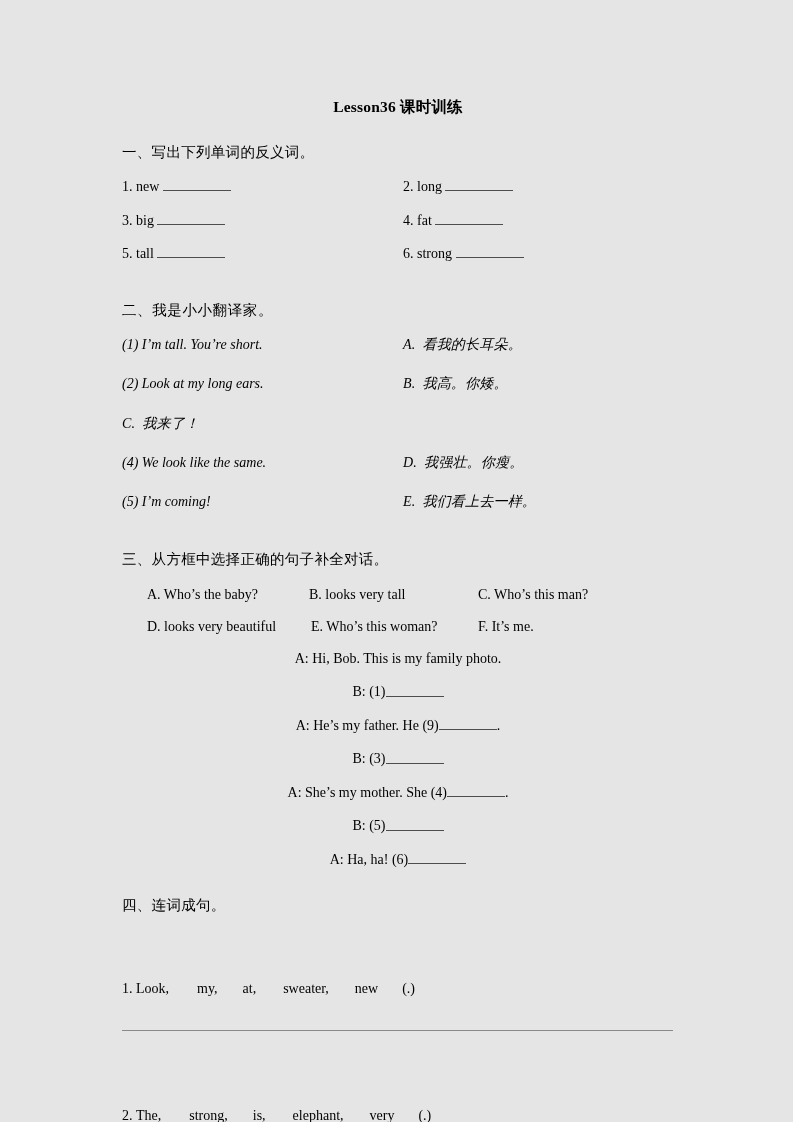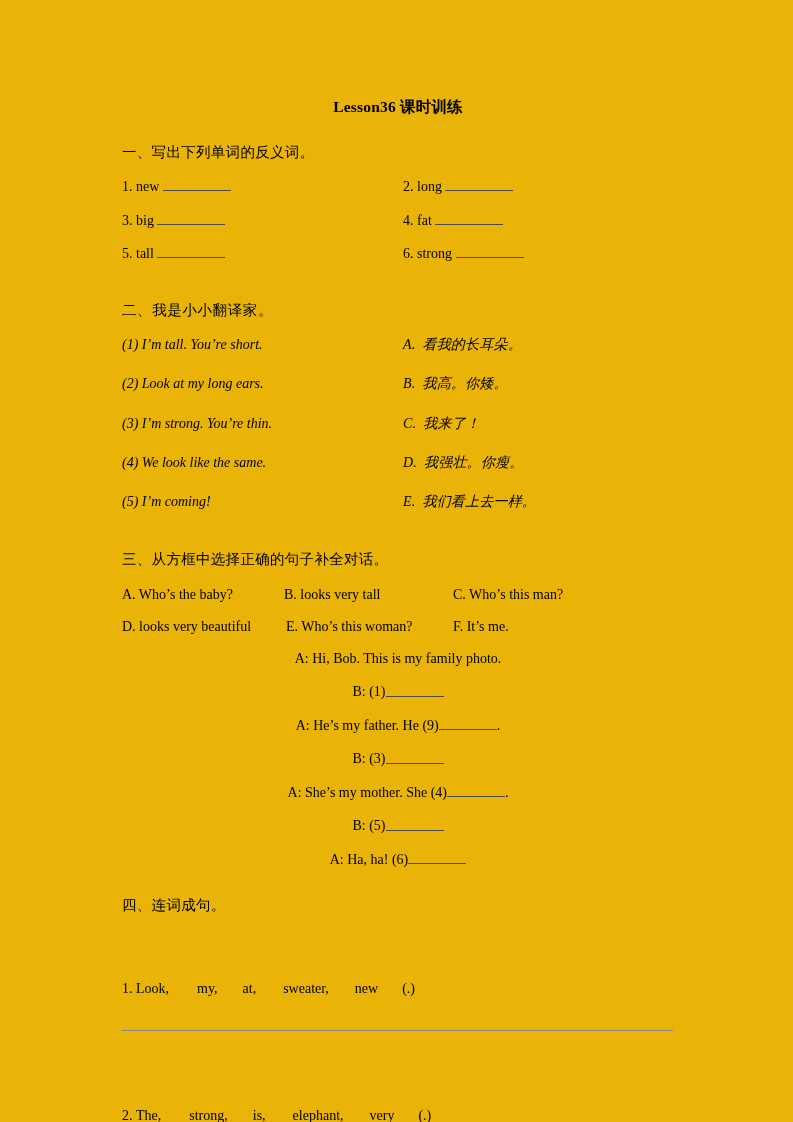--- a/index.html
+++ b/index.html
@@ -15,21 +15,21 @@
     font-family: "Liberation Serif", "DejaVu Serif", serif;
     color: #000000;
     overflow: hidden;
   }
   .page {
     position: absolute;
     left: 0;
     top: 0;
     width: 793px;
     height: 1122px;
-    background: #eab308;
+    background: #e5e5e5;
   }
   .content {
     position: absolute;
     left: 122px;
     top: 98px;
     width: 552px;
   }
 
   
   .doc-title {
@@ -86,20 +86,21 @@
   .match-en { width: 281px; flex: 0 0 281px; }
   .match-zh { flex: 1 1 auto; letter-spacing: 0.2px; }
   .match-zh .mk { margin-right: 7px; }
 
   
   .option-line {
     font-size: 14px;
     line-height: 1.3;
     margin-bottom: 14px;
     white-space: nowrap;
+    margin-left: 25px;
   }
   .opt { display: inline-block; }
   .opt-a { width: 162px; }
   .opt-b { width: 169px; }
   .opt-d { width: 164px; }
   .opt-e { width: 167px; }
 
   
   .dlg-line {
     font-size: 14px;
@@ -185,21 +186,20 @@
       <div class="match-en">(1) I’m tall. You’re short.</div>
       <div class="match-zh"><span class="mk">A.</span><span>看我的长耳朵。</span></div>
     </div>
 
     <div class="match-row">
       <div class="match-en">(2) Look at my long ears.</div>
       <div class="match-zh"><span class="mk">B.</span><span>我高。你矮。</span></div>
     </div>
 
     <div class="match-row">
-      <div class="match-en">(3) I’m strong. You’re thin.</div>
       <div class="match-zh"><span class="mk">C.</span><span>我来了！</span></div>
     </div>
 
     <div class="match-row">
       <div class="match-en">(4) We look like the same.</div>
       <div class="match-zh"><span class="mk">D.</span><span>我强壮。你瘦。</span></div>
     </div>
 
     <div class="match-row">
       <div class="match-en">(5) I’m coming!</div>

